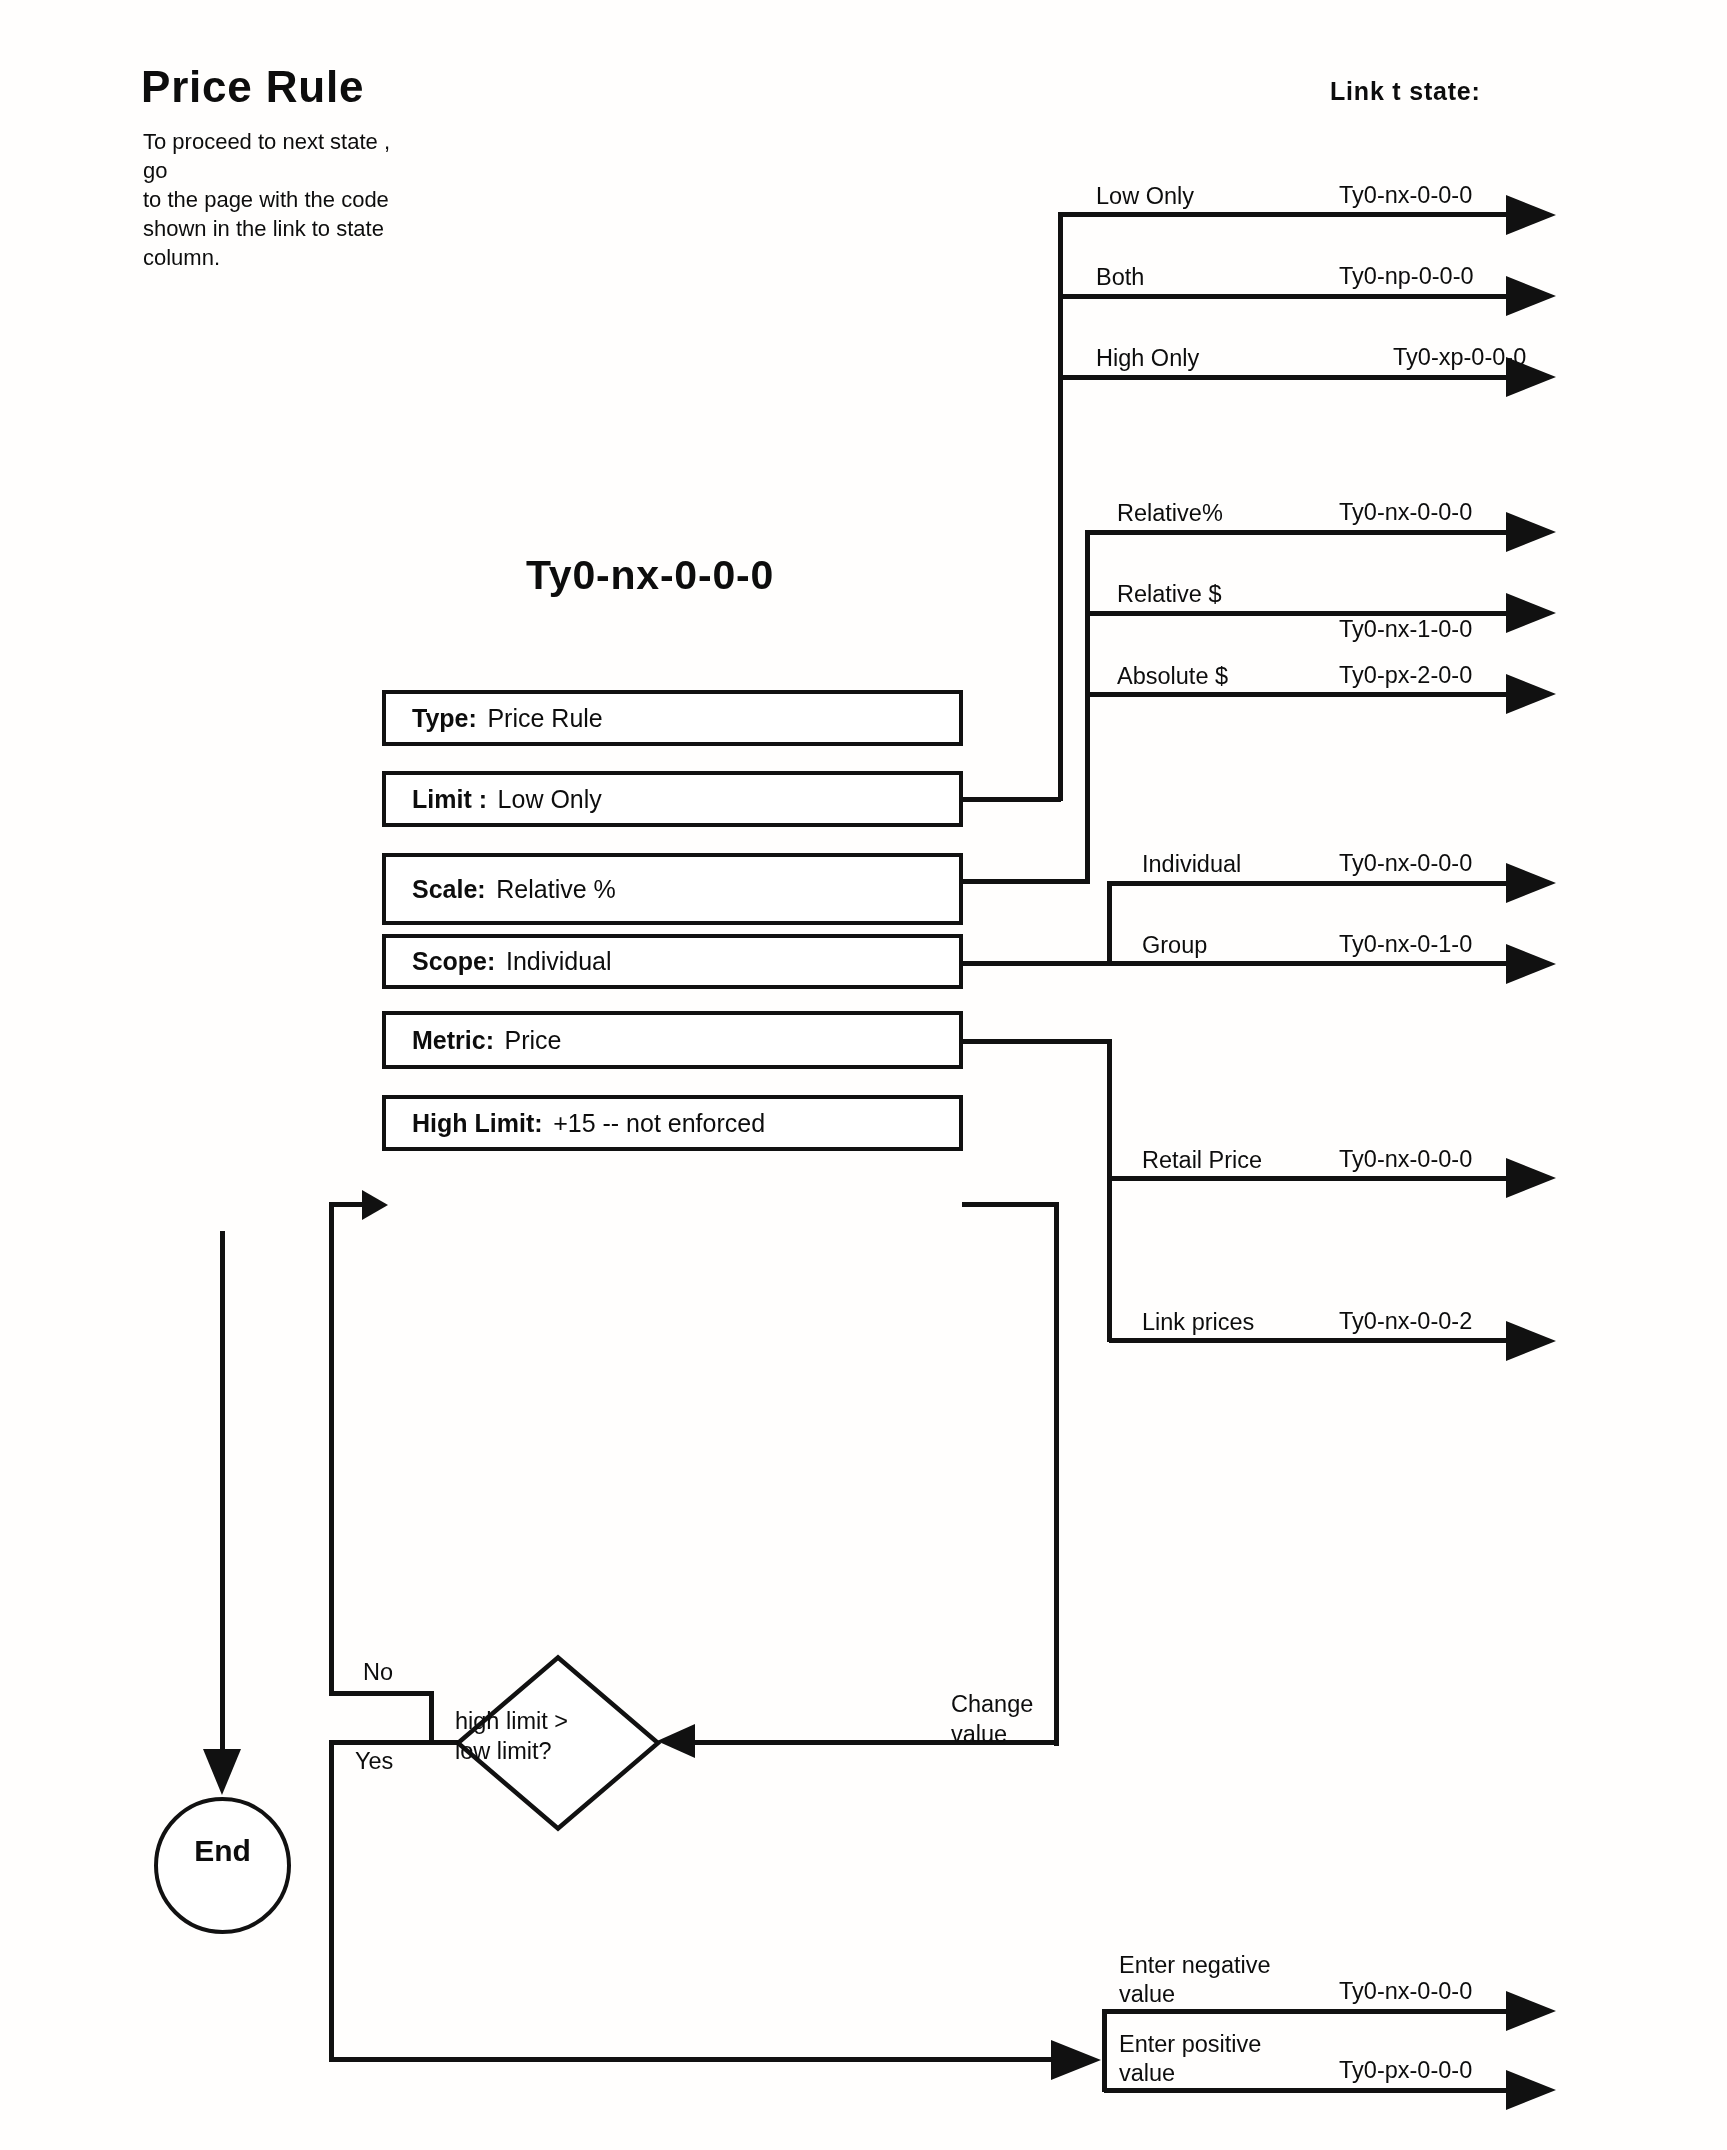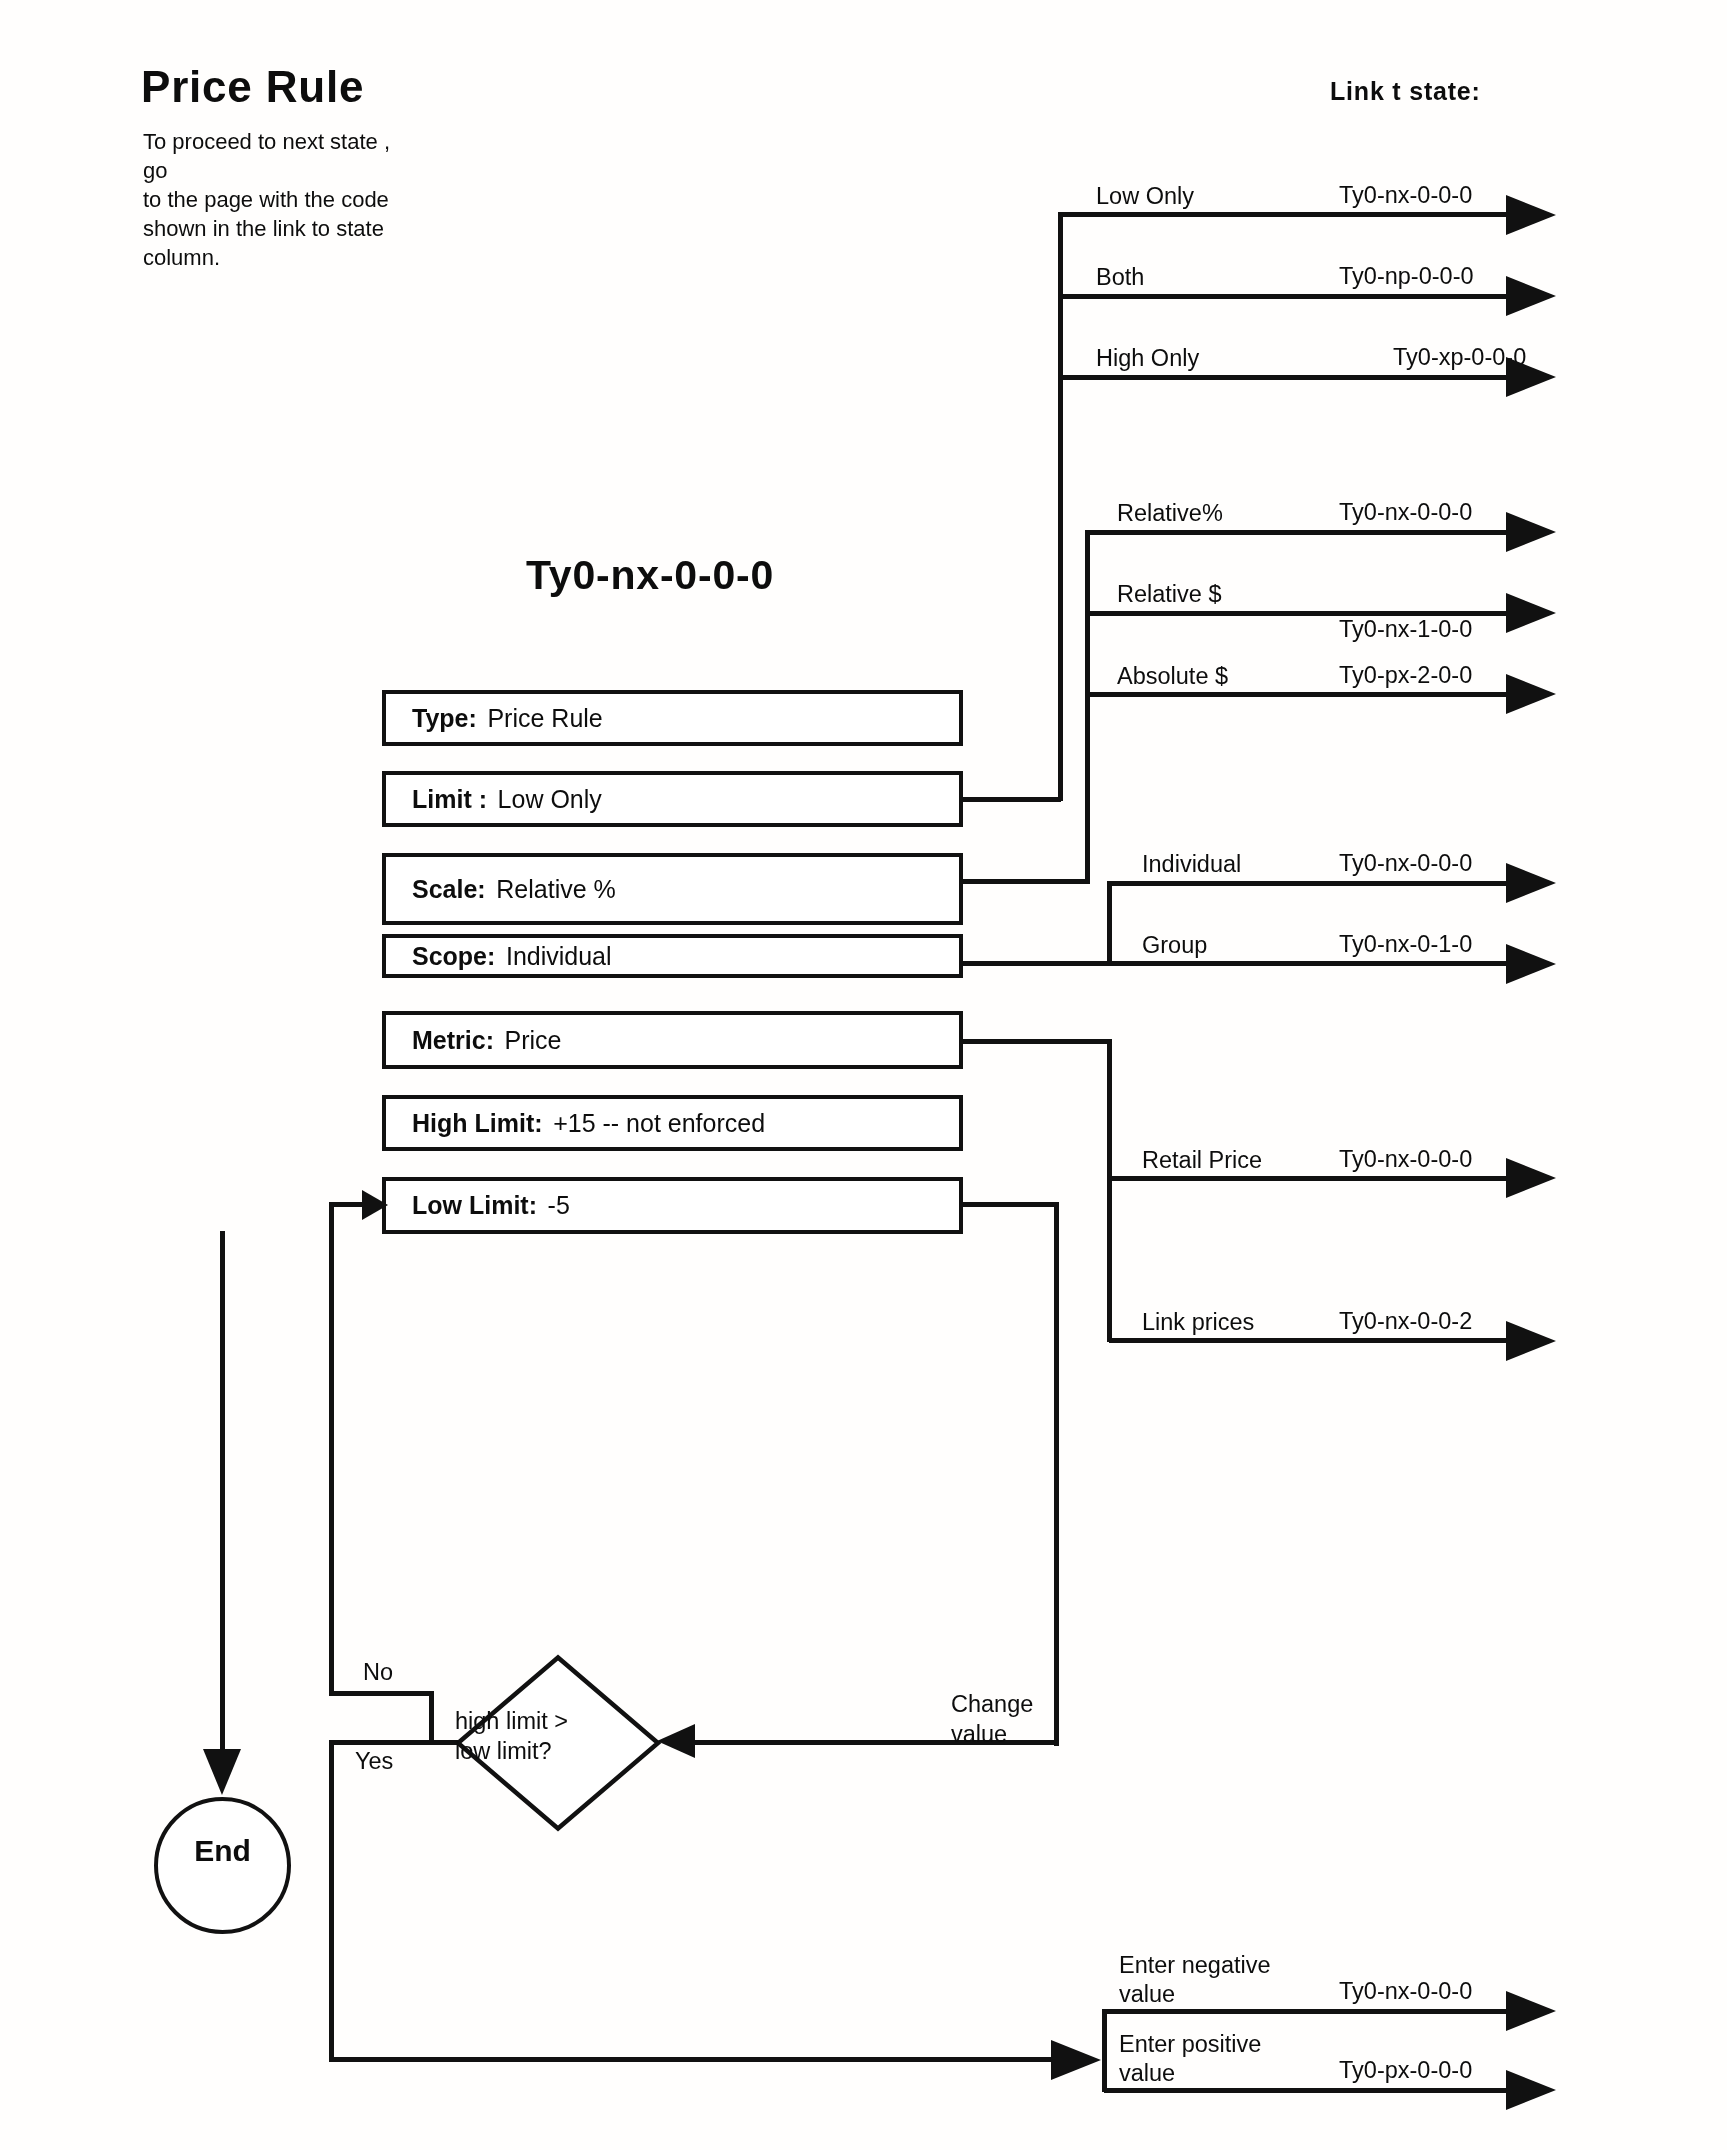--- a/index.html
+++ b/index.html
@@ -55,35 +55,31 @@
     <span class="fvalue">Price Rule</span>
   </div>
   <div class="fbox" style="top:771px;height:56px">
     <span class="flabel">Limit :</span>
     <span class="fvalue">Low Only</span>
   </div>
   <div class="fbox" style="top:853px;height:72px">
     <span class="flabel">Scale:</span>
     <span class="fvalue">Relative %</span>
   </div>
-  <div class="fbox" style="top:934px;height:44px">
+  <div class="fbox" style="top:934px;height:55px">
     <span class="flabel">Scope:</span>
     <span class="fvalue">Individual</span>
   </div>
   <div class="fbox" style="top:1011px;height:58px">
     <span class="flabel">Metric:</span>
     <span class="fvalue">Price</span>
   </div>
   <div class="fbox" style="top:1095px;height:56px">
     <span class="flabel">High Limit:</span>
     <span class="fvalue">+15  -- not enforced</span>
-  </div>
-  <div class="fbox" style="top:1177px;height:57px">
-    <span class="flabel">Low Limit:</span>
-    <span class="fvalue">-5</span>
   </div>
 
   <div class="llabel" style="left:1096px;top:182px">Low Only</div>
   <div class="lcode" style="left:1339px;top:182px">Ty0-nx-0-0-0</div>
   <div class="hl" style="left:1061px;top:212px;width:445px"></div>
   <div class="arr-r" style="left:1506px;top:195px"></div>
 
   <div class="llabel" style="left:1096px;top:263px">Both</div>
   <div class="lcode" style="left:1339px;top:263px">Ty0-np-0-0-0</div>
   <div class="hl" style="left:1061px;top:294px;width:445px"></div>

